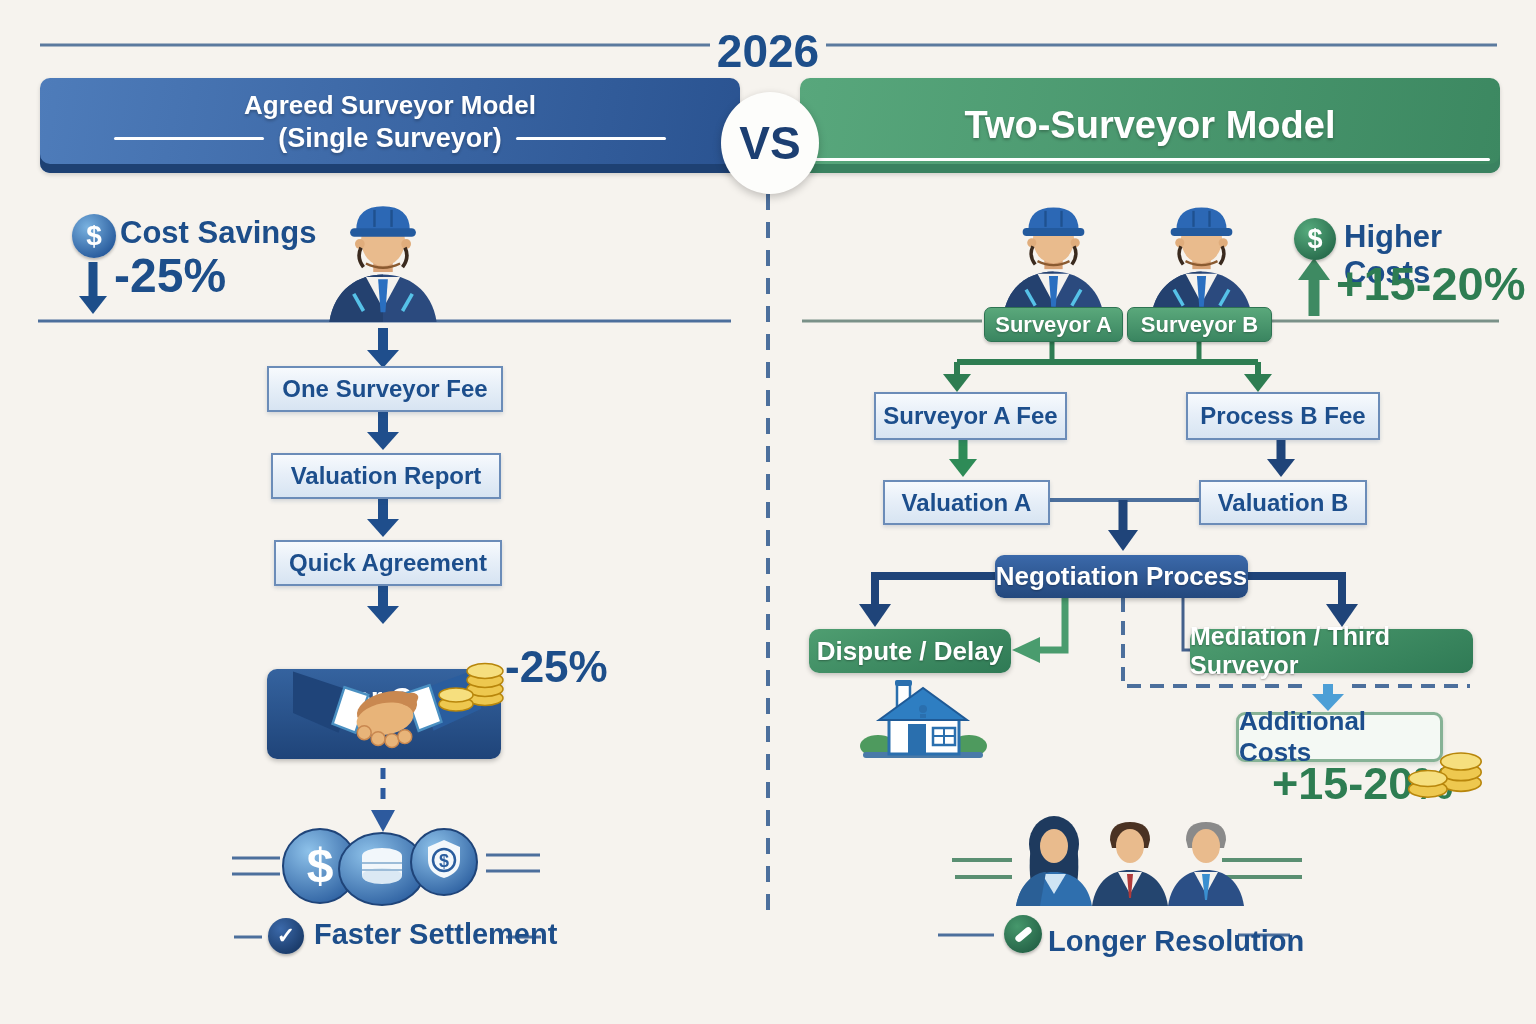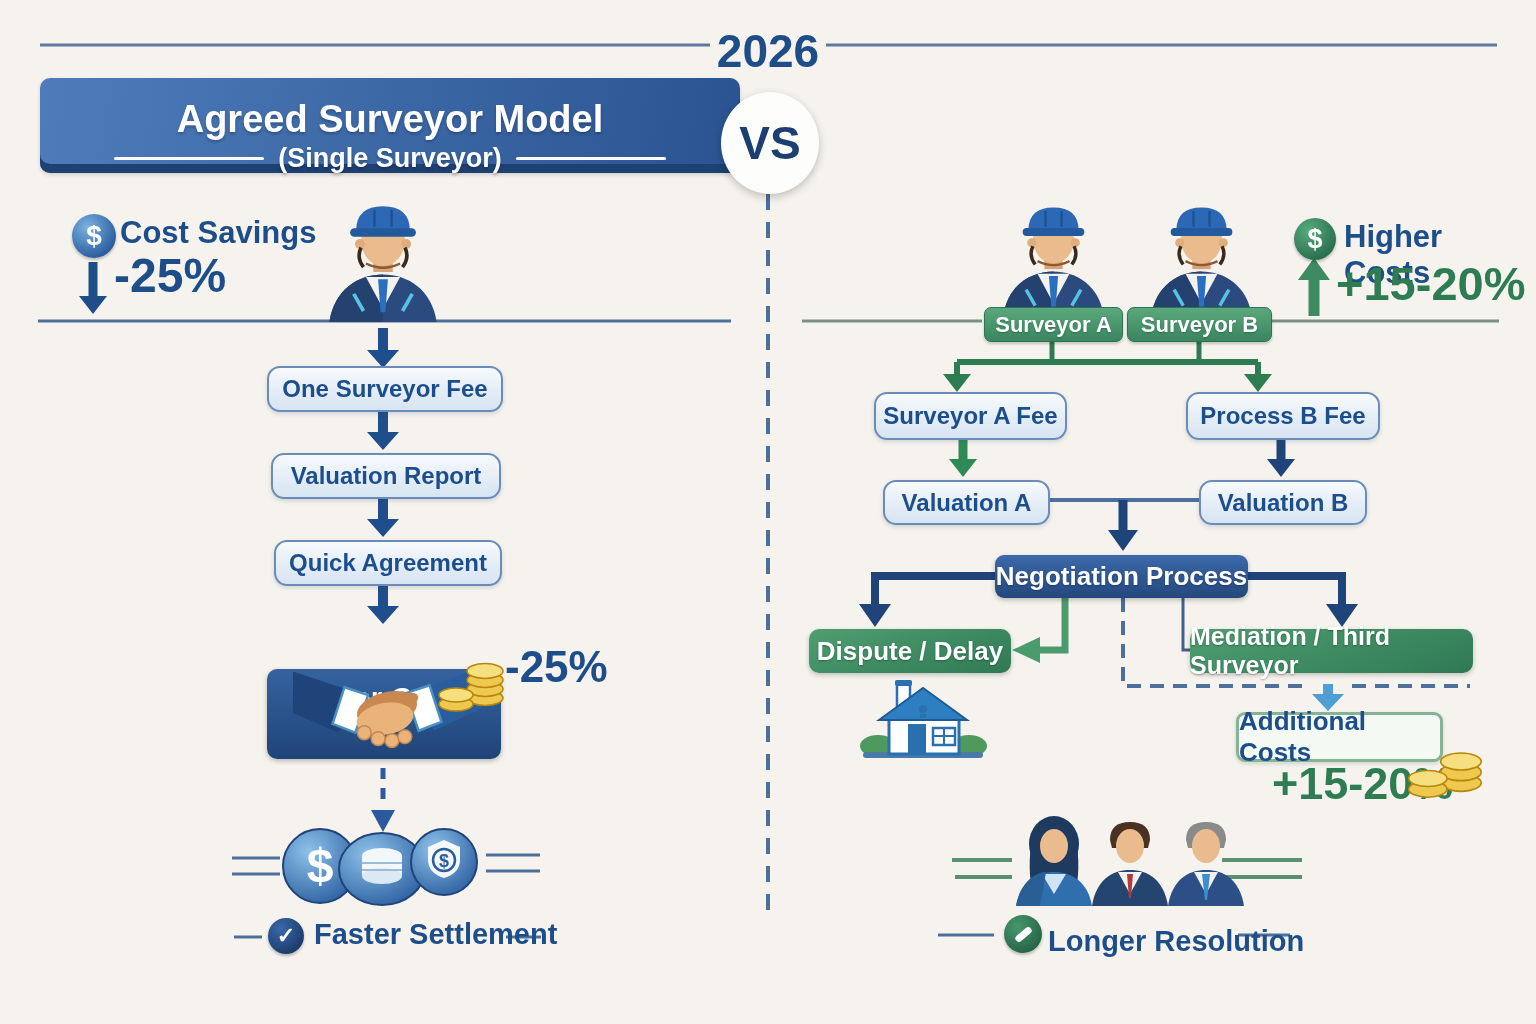--- a/index.html
+++ b/index.html
@@ -18,21 +18,21 @@
   .z3{z-index:3;}
   .z4{z-index:4;}
 
   
   .hdrL{
     left:40px;top:78px;width:700px;height:95px;border-radius:10px;
     background:linear-gradient(100deg,#4e7cba,#2a5391);
     box-shadow:inset 0 -9px 0 #1e4173, 0 2px 4px rgba(0,0,0,.15);
     color:#fff;text-align:center;
   }
-  .hdrL .title{margin-top:20px;font-size:38px;font-weight:700;text-shadow:0 2px 3px rgba(0,0,0,.25);}
+  .hdrL .title{margin-top:12px;font-size:26px;font-weight:700;text-shadow:0 2px 3px rgba(0,0,0,.25);}
   .subrow{display:flex;align-items:center;justify-content:center;gap:14px;margin-top:2px;}
   .subrow .wline{width:150px;height:3px;background:#fff;border-radius:2px;}
   .subrow .subtitle{font-size:27px;font-weight:700;text-shadow:0 2px 3px rgba(0,0,0,.25);}
   .hdrR{
     left:800px;top:78px;width:700px;height:95px;border-radius:10px;
     background:linear-gradient(100deg,#58a77c,#3c8861);
     box-shadow:inset 0 -9px 0 #3a8260, 0 2px 4px rgba(0,0,0,.15);
     color:#fff;text-align:center;
   }
   .hdrR .title{margin-top:26px;font-size:38px;font-weight:700;text-shadow:0 2px 3px rgba(0,0,0,.25);}
@@ -48,21 +48,21 @@
     font-size:46px;font-weight:700;color:#1d4e8a;
   }
 
   
   .tblue{color:#1d4e8a;font-weight:700;}
   .tgreen{color:#2e7d52;font-weight:700;}
 
   
   .fbox{
     background:linear-gradient(180deg,#f7fafd 0%,#e7eff8 45%,#d7e4f2 100%);
-    border:2px solid #6b8cb8;border-radius:13px;
+    border:2px solid #6b8cb8;border-radius:0;
     box-shadow:0 2px 4px rgba(40,70,110,.18);
     display:flex;align-items:center;justify-content:center;
     color:#1c4e8c;font-weight:700;font-size:24px;
   }
   .abox{
     background:#f4f9f4;
     border:3px solid #86b295;border-radius:9px;
     box-shadow:0 2px 4px rgba(40,90,60,.18);
     display:flex;align-items:center;justify-content:center;
     color:#1c4e8c;font-weight:700;font-size:26px;
@@ -201,20 +201,24 @@
 
   <div class="abs hdrL z2">
     <div class="title">Agreed Surveyor Model</div>
     <div class="subrow">
       <div class="wline"></div>
       <div class="subtitle">(Single Surveyor)</div>
       <div class="wline"></div>
     </div>
   </div>
 
+  <div class="abs hdrR z2">
+    <div class="title">Two-Surveyor Model</div>
+    <div class="wline2"></div>
+  </div>
 
   <div class="abs vs z4">VS</div>
 
   <div class="abs dollar-badge blue-badge z2" style="left:72px;top:214px;width:44px;height:44px;font-size:28px;">$</div>
   <div class="abs tblue z2" style="left:120px;top:215px;font-size:31px;">Cost Savings</div>
   <div class="abs tblue z2" style="left:114px;top:248px;font-size:48px;">-25%</div>
 
   <svg class="abs z2" style="left:322px;top:194px;" width="122" height="128" viewBox="0 0 100 105">
     <path d="M6,105 C10,78 30,66 50,66 C70,66 90,78 94,105 Z" fill="#2b4a7e"></path>
     <path d="M6,105 C10,78 30,66 50,66 L50,105 Z" fill="#24416f"></path>

